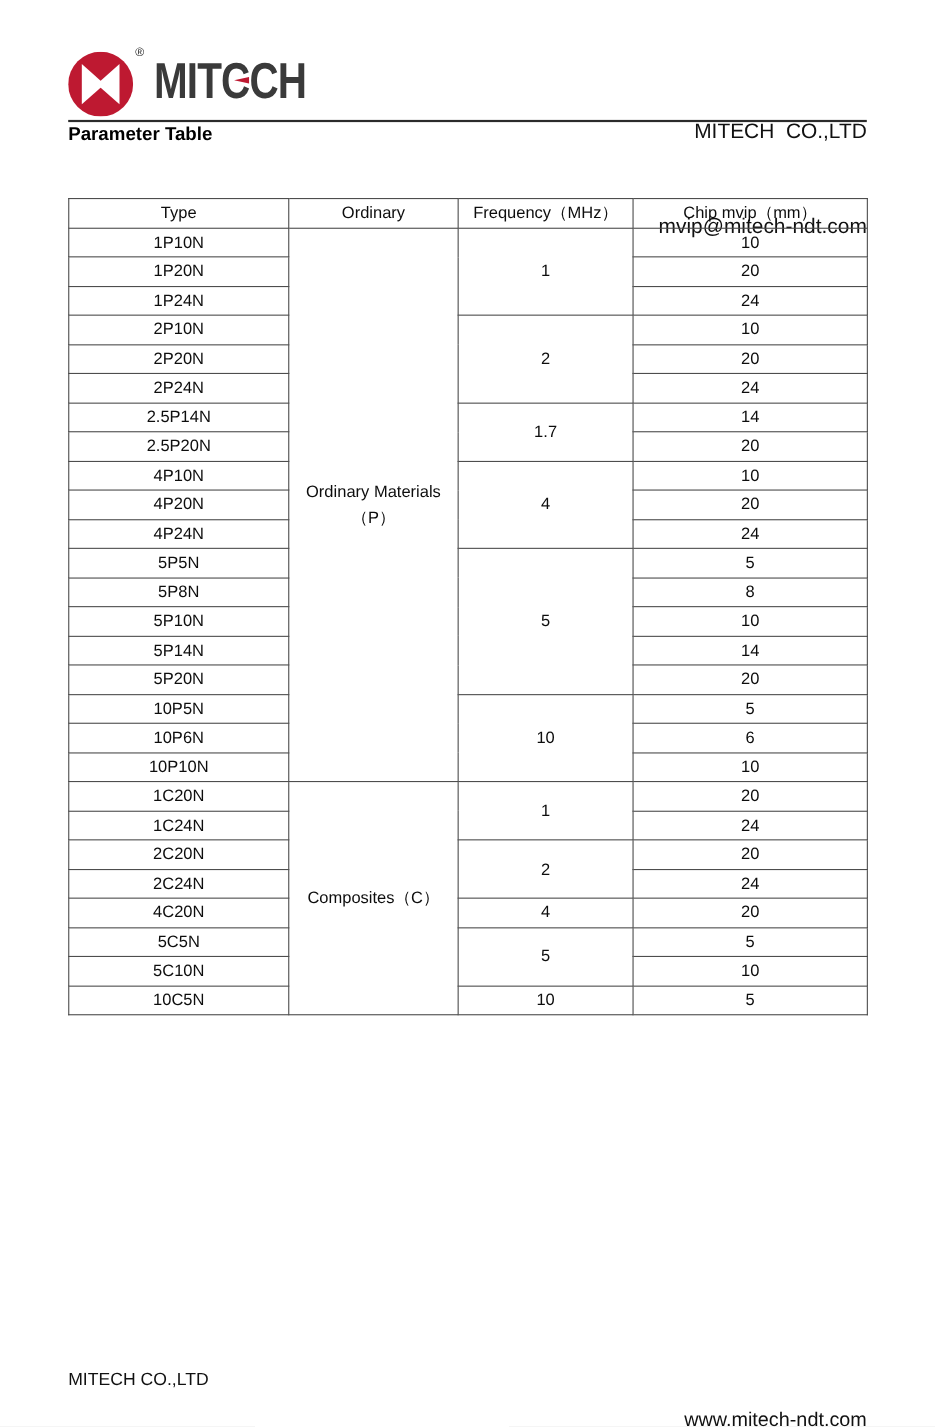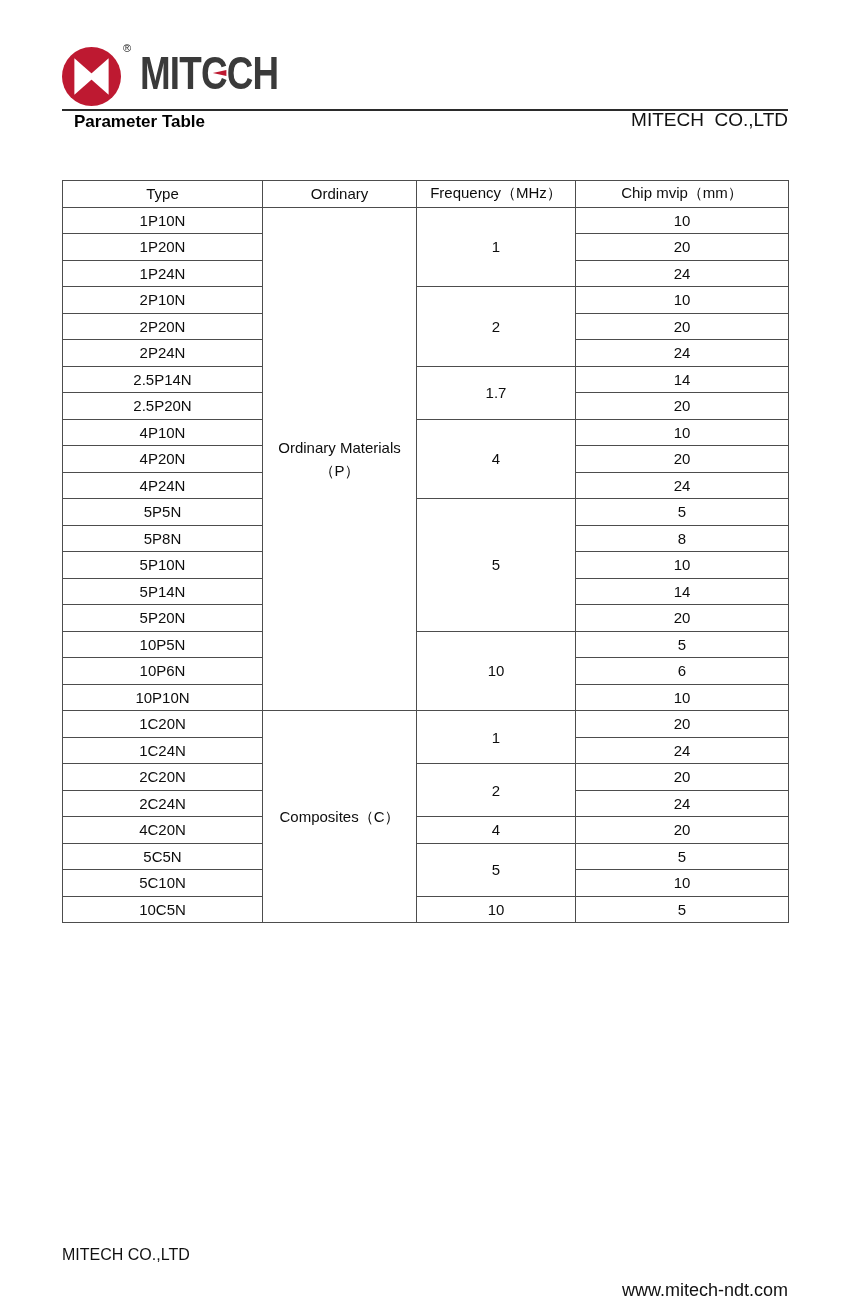--- a/index.html
+++ b/index.html
@@ -42,21 +42,21 @@
     white-space:pre;
   }
 
   .header-rule {
     position:absolute; left:62px; right:62px; top:109px;
     height:2px; background:#2b2b2b;
   }
 
   .doc-title {
     position:absolute; left:62px; top:112px;
-    font-size:17px; font-weight:bold; color:#000;margin-left:12px;
+    font-size:17px; font-weight:bold; color:#000;
   }
 
   
   .tbl-wrap { position:absolute; left:62px; top:142px;margin-top:38px; }
   table.param {
     border-collapse:collapse;
     table-layout:fixed;
     width:726px;
     font-size:15px;
   }
@@ -92,20 +92,21 @@
       <circle cx="50" cy="50" r="50" fill="#be1931"></circle>
       <polygon points="21,19 56,50 21,81" fill="#ffffff"></polygon>
       <polygon points="79,19 44,50 79,81" fill="#ffffff"></polygon>
     </svg>
     <span class="logo-reg">®</span>
     <span class="logo-text"><span>MIT</span><span class="logo-e"><span>C</span><span class="e-bar"></span></span><span>CH</span></span>
   </div>
 
   <div class="header-contact">
     <div>MITECH  CO.,LTD</div>
+    <div>mvip@mitech-ndt.com</div>
   </div>
 
   <div class="header-rule"></div>
 
   <div class="doc-title">Parameter Table</div>
 
   <div class="tbl-wrap">
     <table class="param">
       <colgroup>
         <col style="width:200px">

